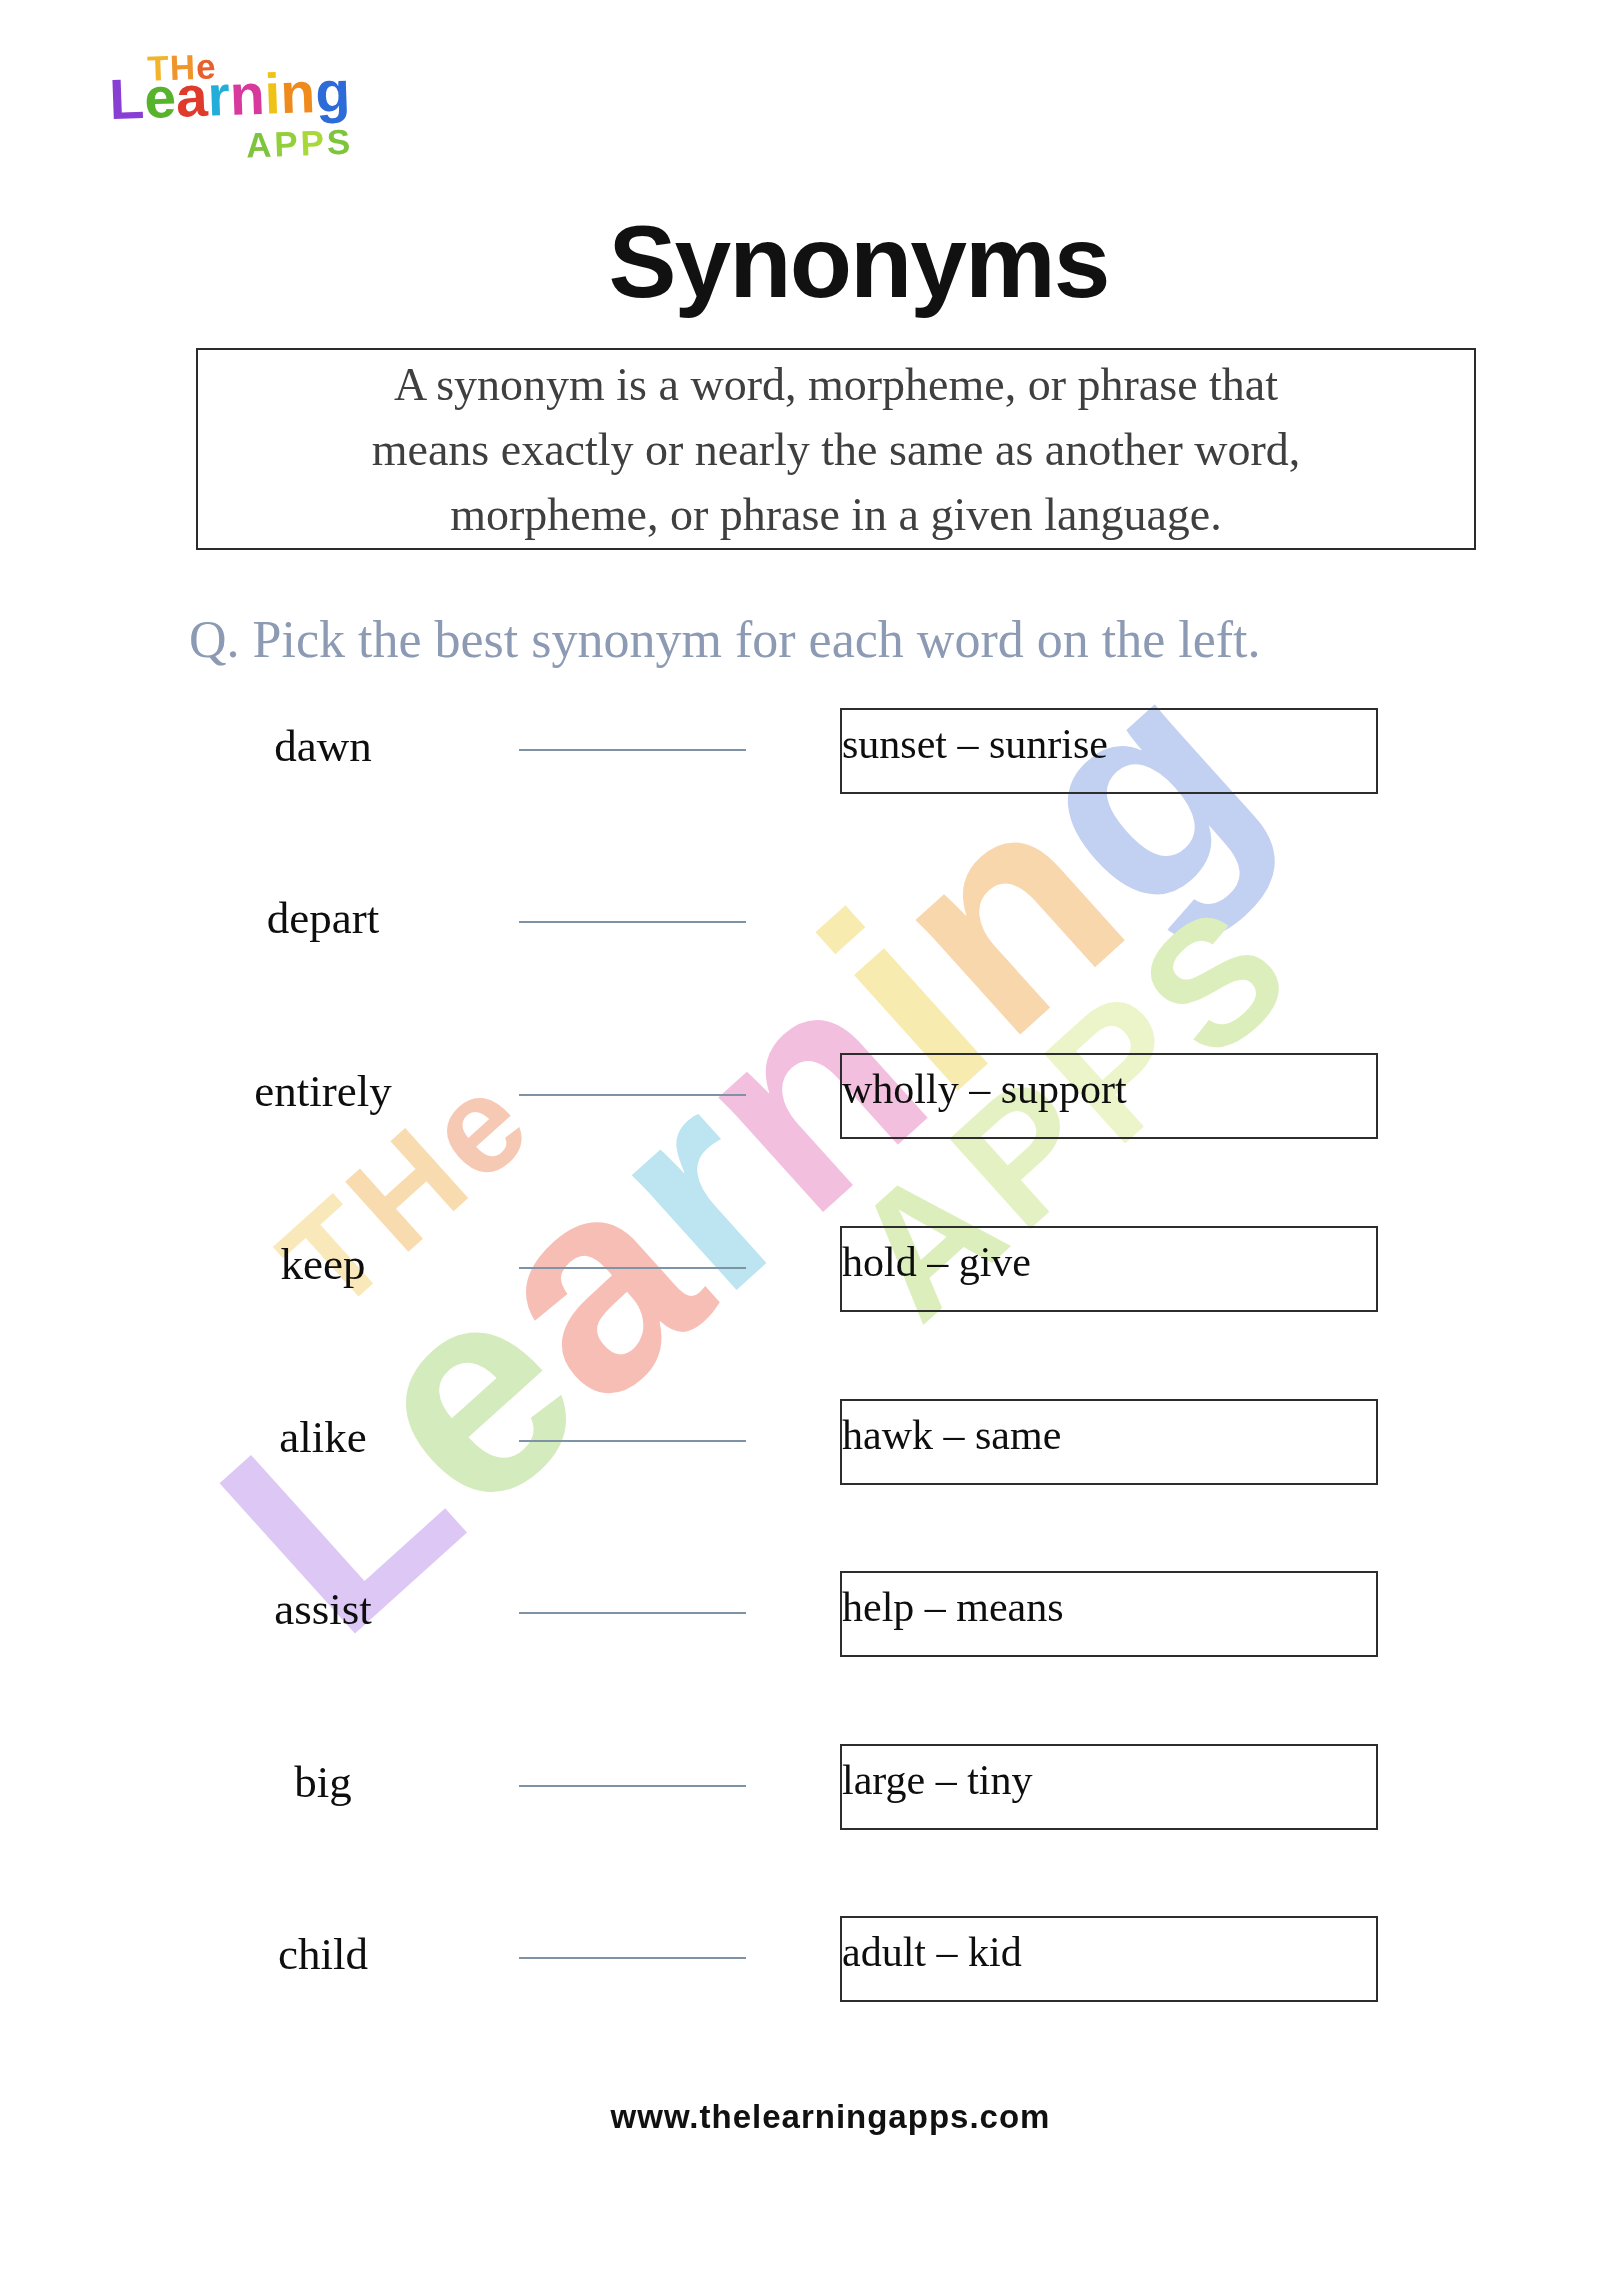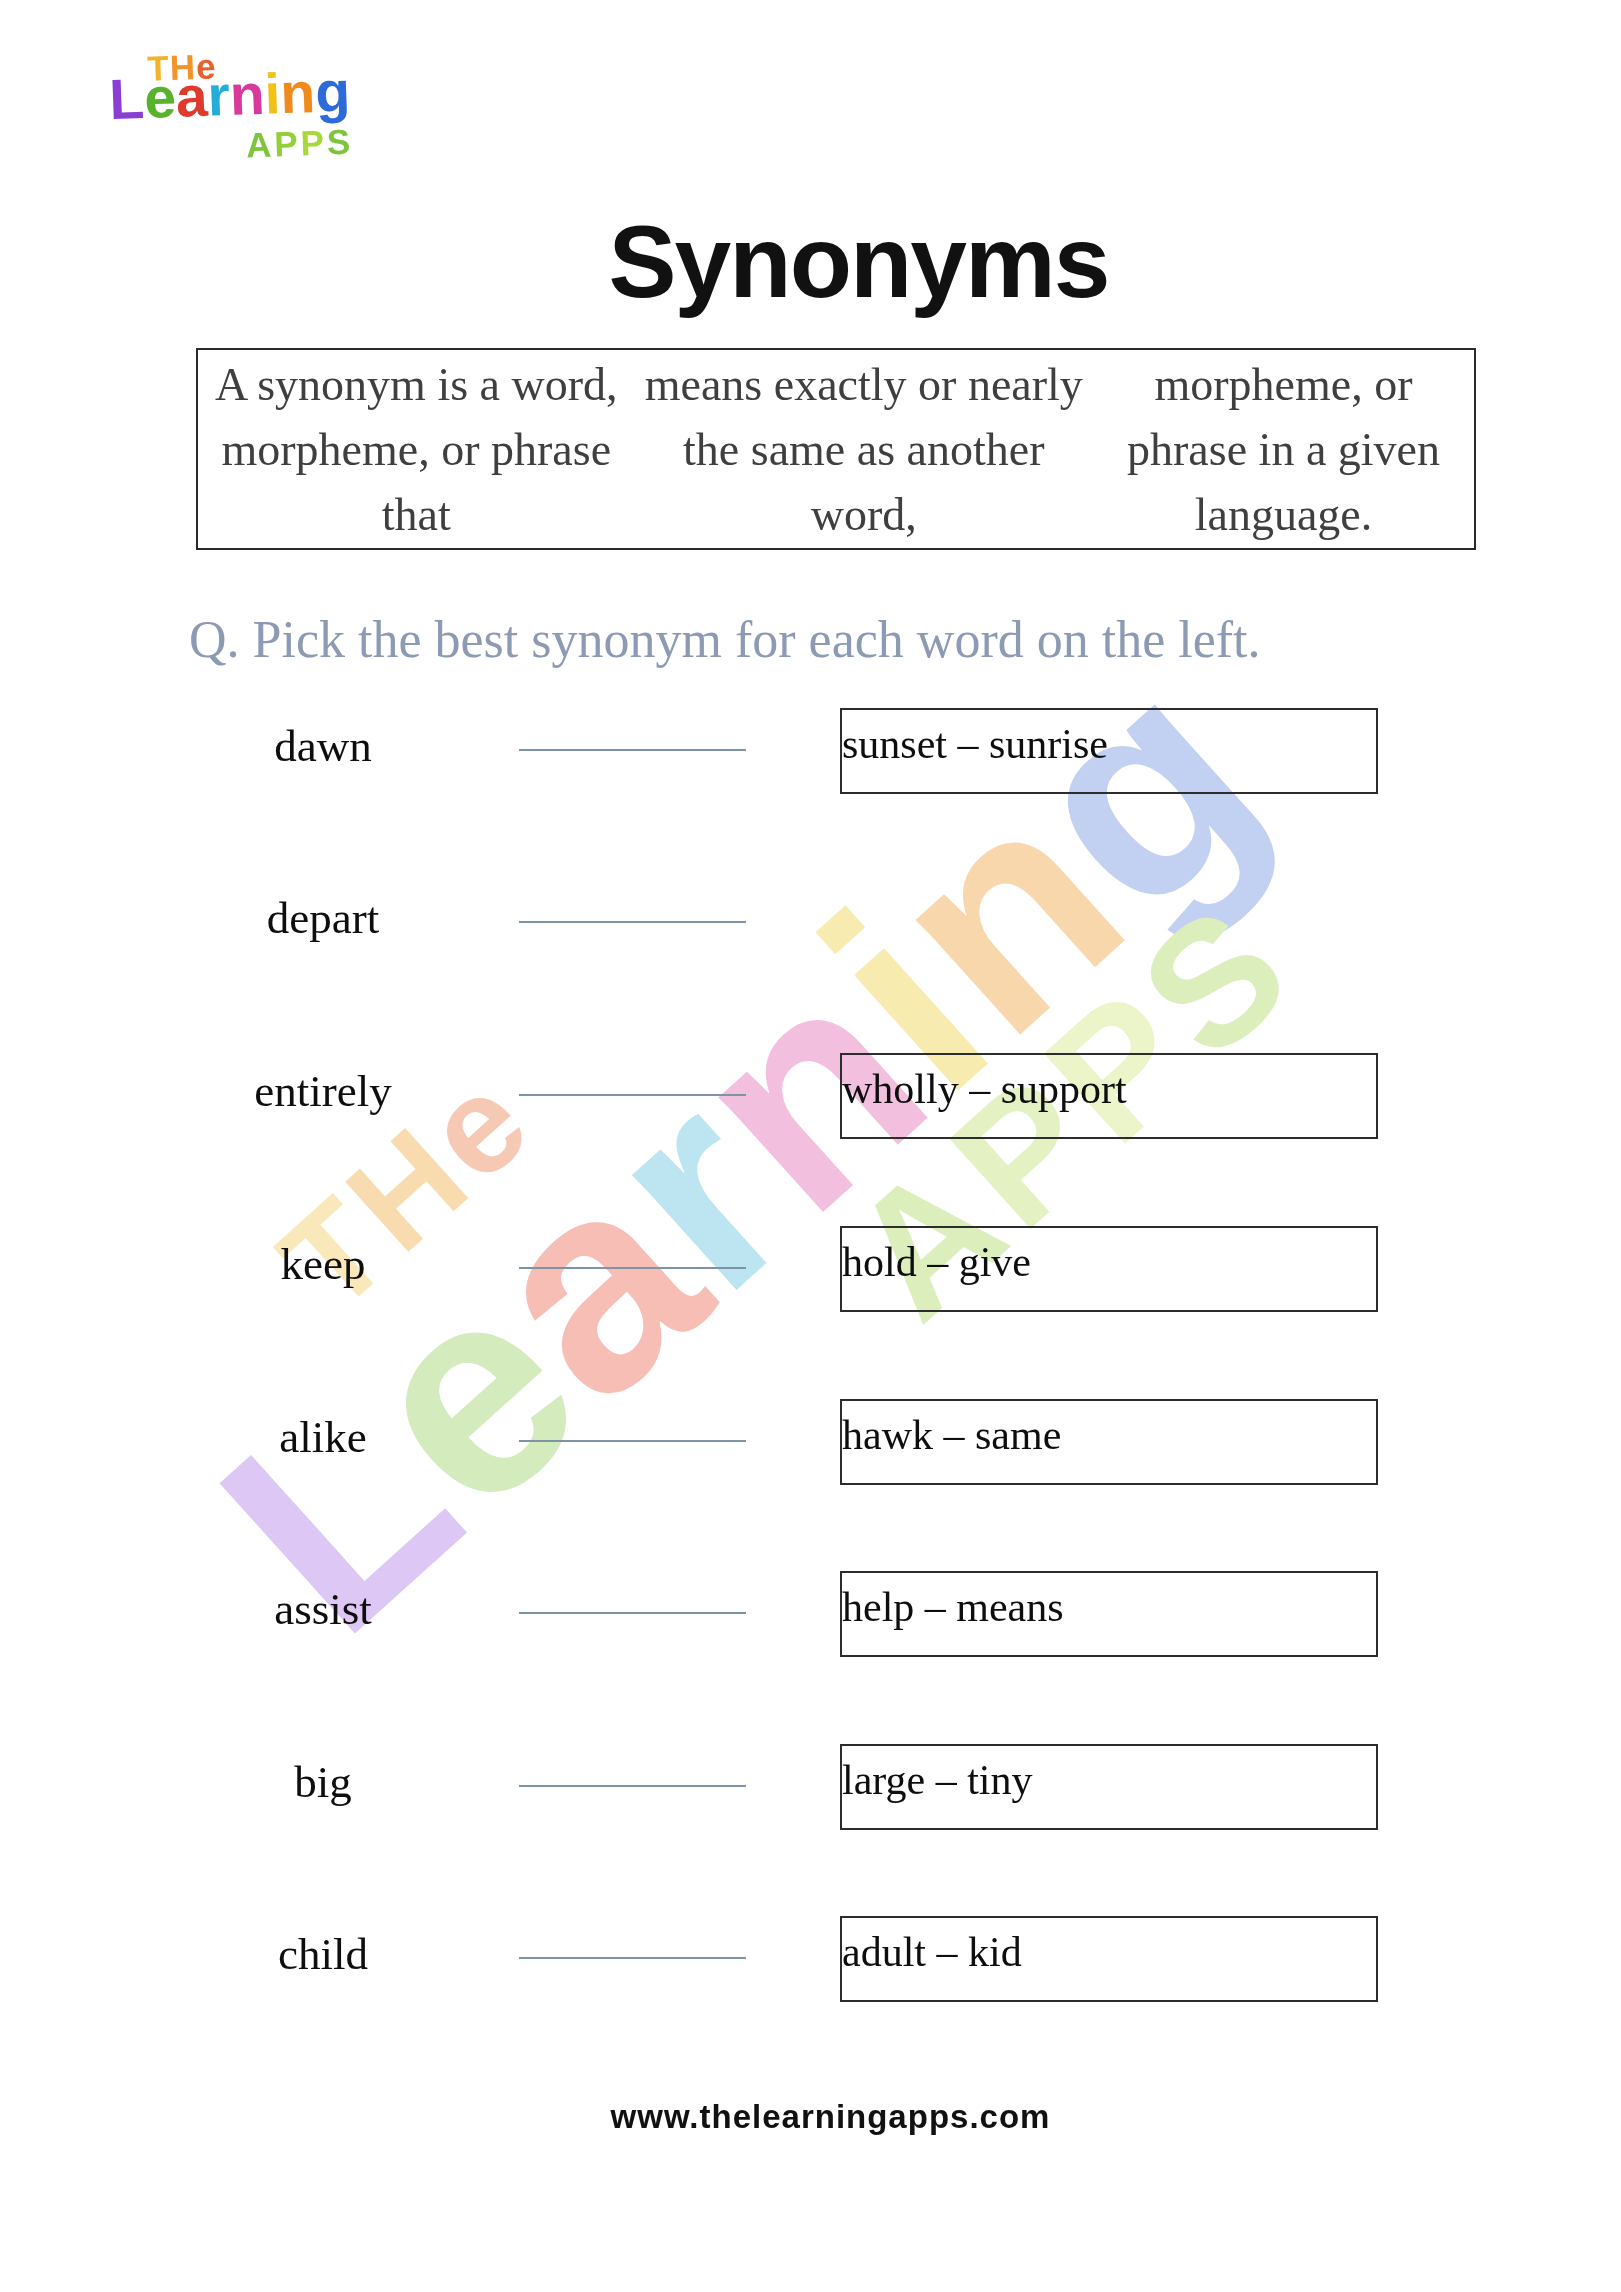--- a/index.html
+++ b/index.html
@@ -43,21 +43,21 @@
     position:absolute;left:0;top:204px;width:100%;
     margin:0;text-align:center;
     font-family:"Liberation Sans", sans-serif;
     font-weight:bold;font-size:102px;letter-spacing:-2px;
     z-index:2;
   }
   
   .def-box{
     position:absolute;left:196px;top:348px;width:1280px;height:202px;
     border:2.9px solid #2b2b2b;box-sizing:border-box;
-    display:flex;flex-direction:row;align-items:center;justify-content:center;
+    display:flex;flex-direction:column;align-items:center;justify-content:center;
     text-align:center;
     font-size:46px;line-height:65px;
     z-index:1;background:transparent;
   }
   
   .question{
     position:absolute;left:189px;top:610px;width:1274px;
     font-size:52px;
     z-index:1;
   }

